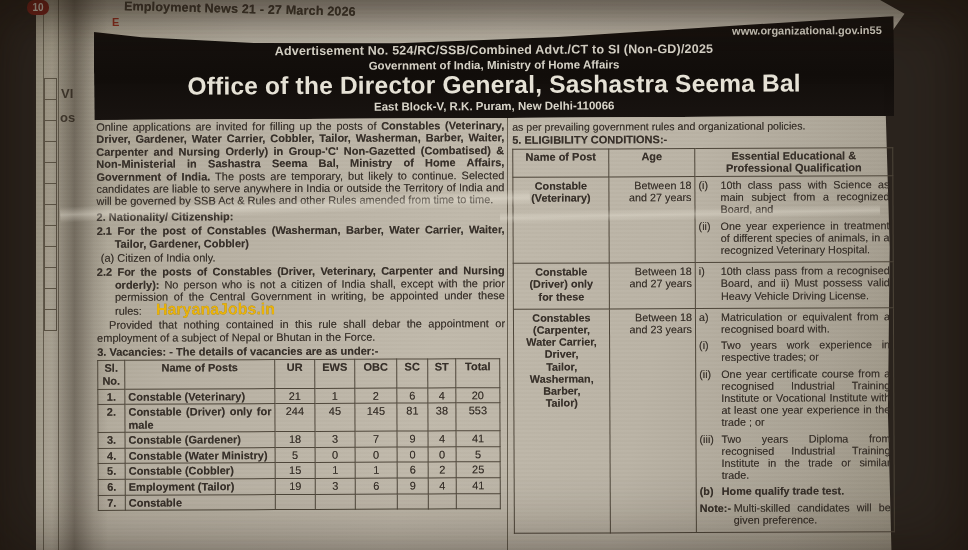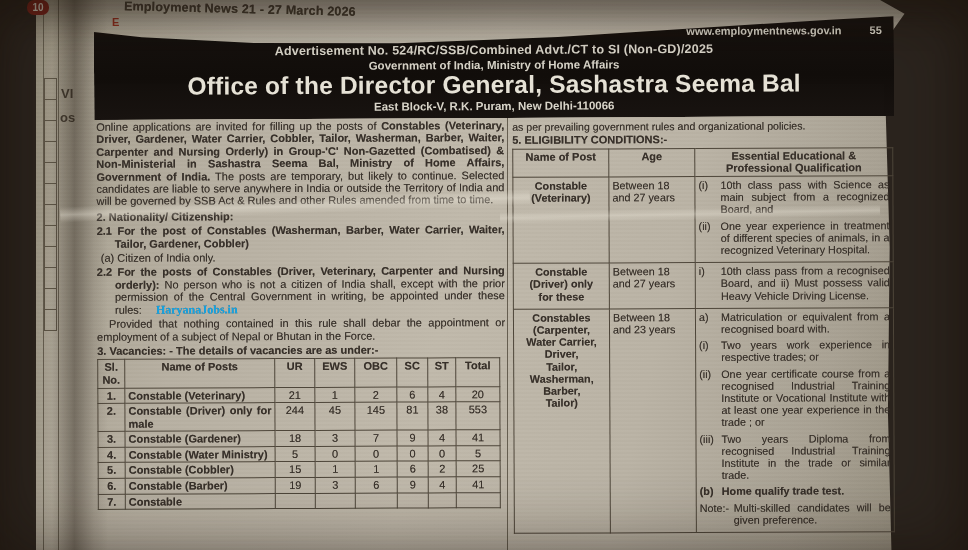--- a/index.html
+++ b/index.html
@@ -29,52 +29,52 @@
     color:#d8cfc0;font-size:10px;font-weight:bold;text-align:center;line-height:15px;border-radius:7px;}
   .red-e{position:absolute;left:112px;top:16px;color:#8d2d1e;font-size:11px;font-weight:bold;}
   
   .masthead{position:absolute;left:124px;top:2px;font-size:12.5px;font-weight:bold;color:#453d31;
     letter-spacing:.2px;transform:rotate(1.4deg);text-shadow:0 0 .6px rgba(60,50,40,.7);}
   
   .banner{position:absolute;left:94px;top:12px;width:800px;height:106px;color:#d9d5c9;
     background:linear-gradient(180deg,#181310,#120e0b 60%,#181310);transform:rotate(-0.3deg);
     clip-path:polygon(0 17%,6% 22%,20% 28%,38% 29%,58% 24%,78% 15%,92% 9%,100% 6%,100% 100%,0 100%);}
   .banner .www{position:absolute;right:12px;top:14px;font-size:11px;font-weight:bold;}
-  .banner .www .pg{margin-left:28px;}
+  .banner .www .pg{}
   .banner .ln{position:absolute;left:0;width:100%;text-align:center;font-weight:bold;}
   .banner .adv{top:31px;font-size:12.5px;letter-spacing:.2px;}
   .banner .gov{top:47px;font-size:11.5px;}
   .banner .ttl{top:59px;font-size:24.5px;color:#e6e2d6;letter-spacing:.2px;}
   .banner .addr{top:88px;font-size:11.5px;}
   
   .col{position:absolute;top:120px;color:#37302a;font-size:11px;line-height:12.4px;
     text-align:justify;text-shadow:0 0 .5px rgba(52,44,35,.55);transform:rotate(-0.25deg);}
   .col-left{left:97px;width:408px;}
   .col-right{left:513px;width:380px;}
   .divider{position:absolute;left:507px;top:118px;width:1px;height:432px;background:#4f4739;opacity:.8;}
   .b{font-weight:bold;}
-  .wm{font-weight:bold;color:#0ea5e9;font-size:12px;padding-left:14px;font-family:Liberation Serif, serif;}
+  .wm{font-weight:bold;color:#eab308;font-size:16px;padding-left:14px;}
   p{margin:0 0 3px 0;}
   .hang{padding-left:18px;text-indent:-18px;margin-bottom:2px;}
   .suba{padding-left:4px;margin-bottom:2px;}
   .indent{text-indent:12px;margin-bottom:2px;}
   .hdg{font-weight:bold;margin:1px 0 2px 0;}
   
   table{border-collapse:collapse;table-layout:fixed;margin-top:2px;}
   th,td{border:1px solid #4e463a;padding:1px 3px;vertical-align:top;font-size:11px;line-height:12.6px;}
   th{font-weight:bold;text-align:center;}
   td.c,th.c{text-align:center;}
   .vtable{width:402px;}
   .etable{width:380px;margin-top:1px;}
   .etable td{font-size:10.8px;line-height:12.2px;padding:2px 3px;}
   .etable .post{font-weight:bold;text-align:center;}
-  .etable .age{text-align:left;}
+  .etable .age{text-align:right;}
   .qitem{display:flex;margin-bottom:4px;text-align:justify;}
   .qitem .lbl{flex:0 0 22px;}
-  .qitem .lblw{flex:0 0 34px;font-weight:normal;}
+  .qitem .lblw{flex:0 0 34px;font-weight:bold;}
   .qitem .qtx{flex:1;}
   .qb{font-weight:bold;}
   .toptext{margin-bottom:1px;font-size:10.6px;}
 </style>
 </head>
 <body>
 
 <div class="stage">
   <div class="paper">
     <div class="paper-grain"></div>
@@ -99,21 +99,21 @@
   <div class="frag" style="left:61px;top:86px">VI</div>
   <div class="frag" style="left:60px;top:110px">os</div>
   <div class="fold-shadow"></div>
   <div class="red-box">10</div>
   <div class="red-e">E</div>
 
   <div class="masthead">Employment News 21 - 27 March 2026</div>
 
   <div class="banner">
     <div class="www">
-      <span>www.employmentnews.gov.in</span><span class="pg">55</span>
+      <span>www.organizational.gov.in</span><span class="pg">55</span>
     </div>
     <div class="ln adv">Advertisement No. 524/RC/SSB/Combined Advt./CT to SI (Non-GD)/2025</div>
     <div class="ln gov">Government of India, Ministry of Home Affairs</div>
     <div class="ln ttl">Office of the Director General, Sashastra Seema Bal</div>
     <div class="ln addr">East Block-V, R.K. Puram, New Delhi-110066</div>
   </div>
 
   <div class="divider"></div>
 
   <div class="col col-left">
@@ -198,21 +198,21 @@
             <td class="b">Constable (Cobbler)</td>
             <td class="c">15</td>
             <td class="c">1</td>
             <td class="c">1</td>
             <td class="c">6</td>
             <td class="c">2</td>
             <td class="c">25</td>
           </tr>
           <tr>
             <td class="c b">6.</td>
-            <td class="b">Constable (Barber)</td>
+            <td class="b">Employment (Tailor)</td>
             <td class="c">19</td>
             <td class="c">3</td>
             <td class="c">6</td>
             <td class="c">9</td>
             <td class="c">4</td>
             <td class="c">41</td>
           </tr>
           <tr>
             <td class="c b">7.</td>
             <td class="b">Constable</td>

